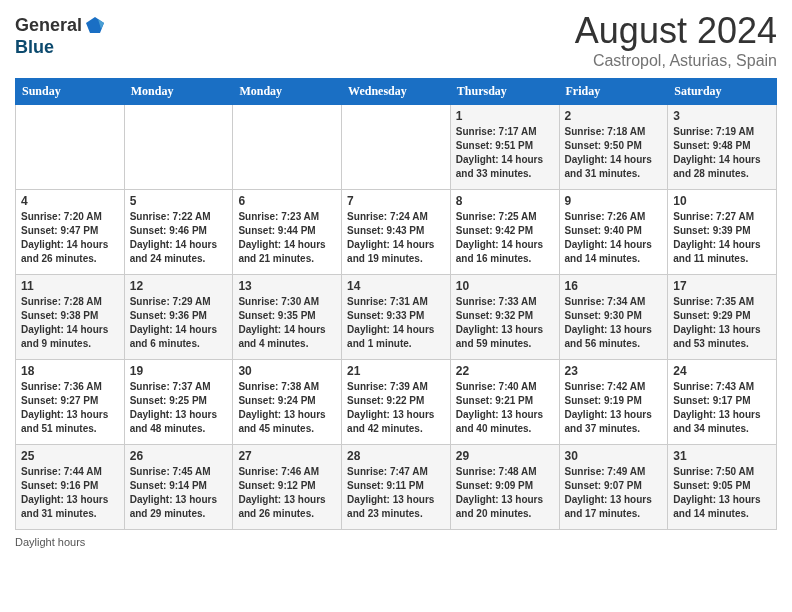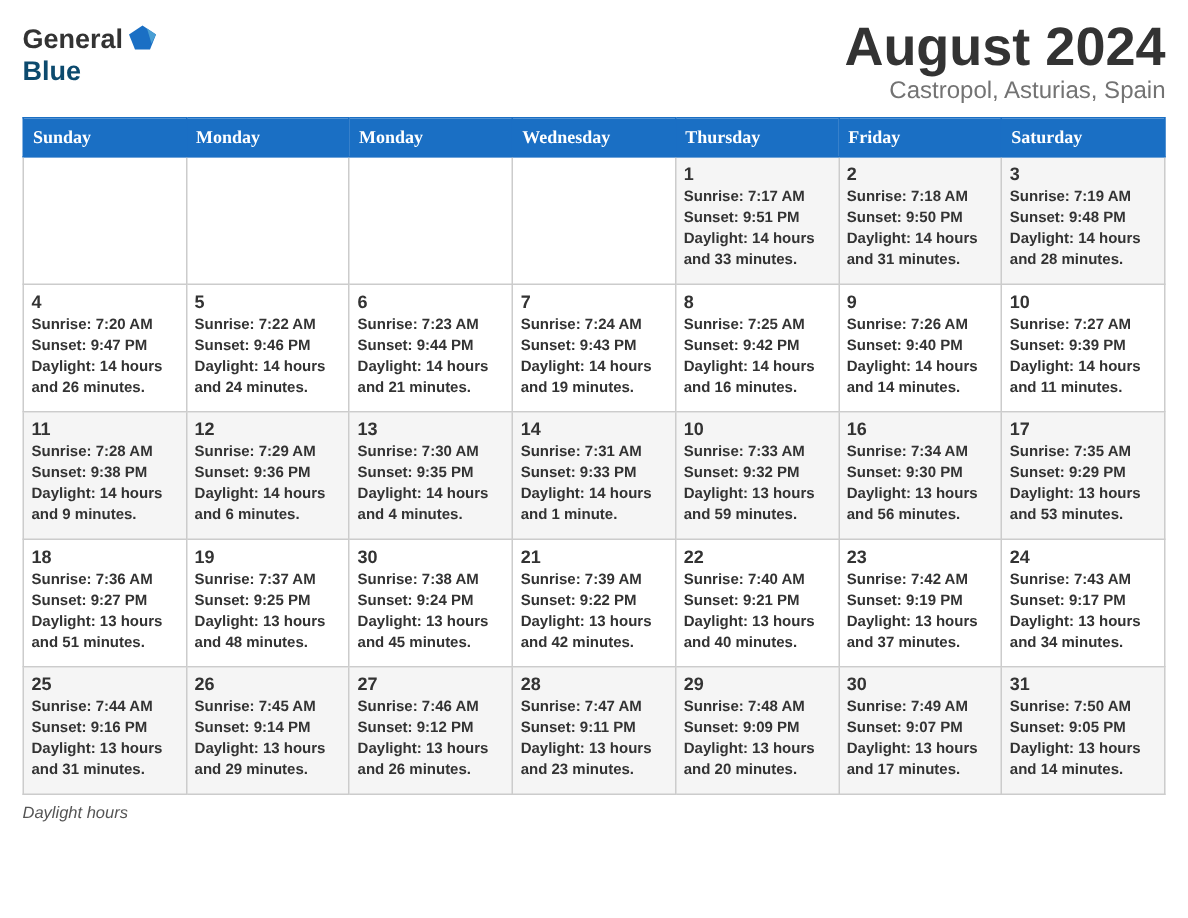--- a/index.html
+++ b/index.html
@@ -17,21 +17,21 @@
       margin-bottom: 8px;
     }
     .logo {
       display: flex;
       flex-direction: column;
       align-items: flex-start;
       margin-top: 5px;
     }
     .logo-text {
       display: flex;
-      align-items: center;
+      align-items: flex-start;
     }
     .logo-general {
       font-size: 18px;
       font-weight: bold;
       color: #333;
     }
     .logo-blue {
       font-size: 18px;
       font-weight: bold;
       color: #0c4a6e;
@@ -39,21 +39,21 @@
     .logo-icon {
       width: 22px;
       height: 22px;
       margin-left: 2px;
     }
     .title-area {
       text-align: right;
     }
     .month-title {
       font-size: 36px;
-      font-weight: bold;
+      font-weight: normal;
       color: #333;
     }
     .location-title {
       font-size: 16px;
       color: #737373;
     }
     .calendar-table {
       width: 100%;
       border-collapse: collapse;
       font-size: 10.5px;
@@ -94,21 +94,20 @@
       line-height: 1.4;
       font-weight: bold;
     }
     .empty-cell {
       background: #fff !important;
     }
     .footer-note {
       margin-top: 6px;
       font-size: 11px;
       color: #555;
-      font-style: italic;
     }
   </style>
 </head>
 <body>
 
 <div class="header-area">
   <div class="logo">
     <div class="logo-text">
       <span class="logo-general">General</span>
       <svg class="logo-icon" viewBox="0 0 22 22">

